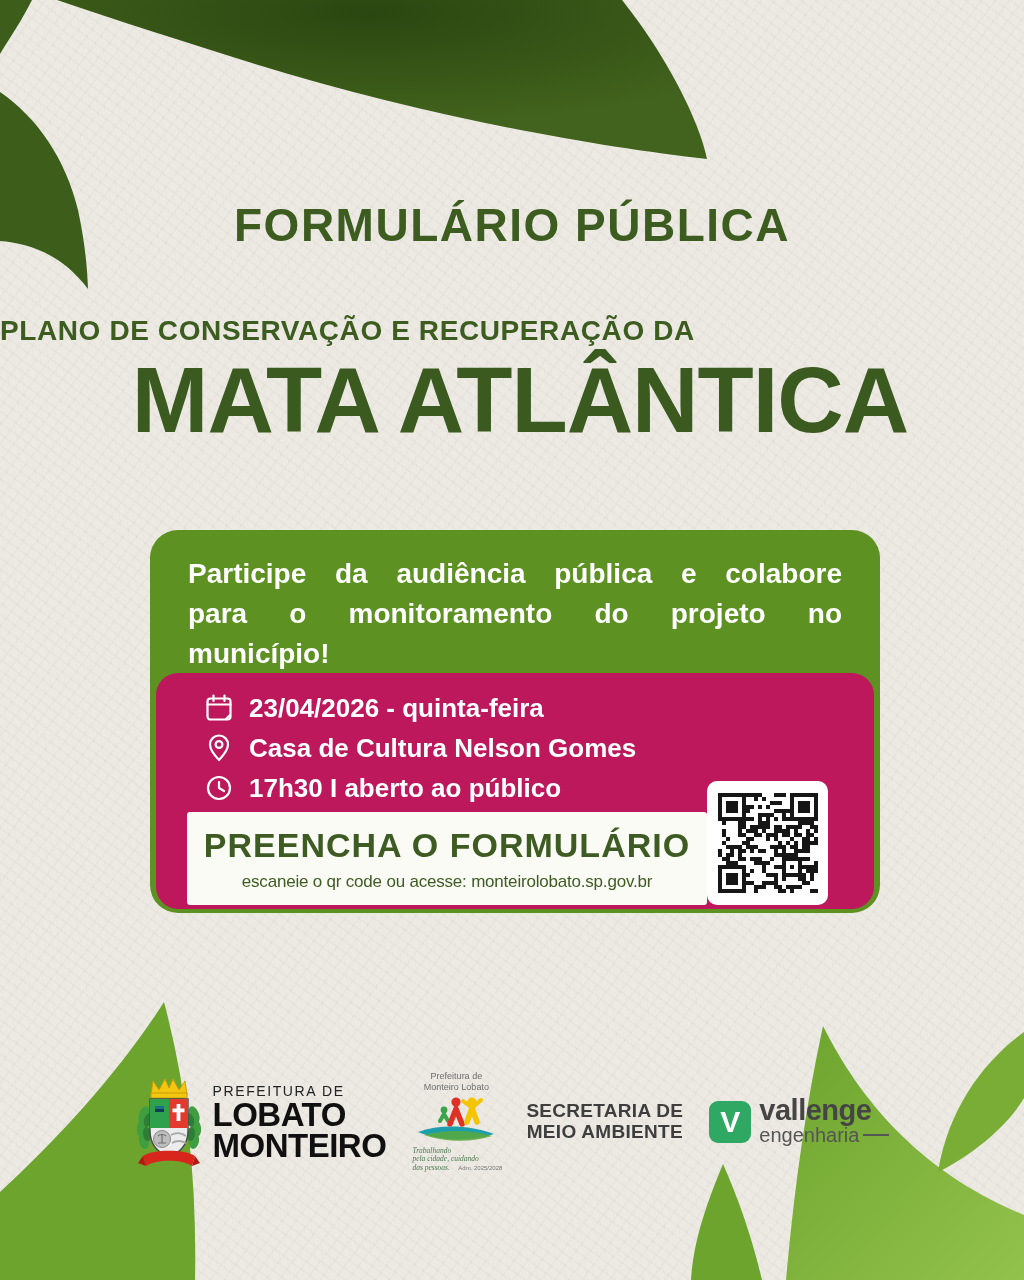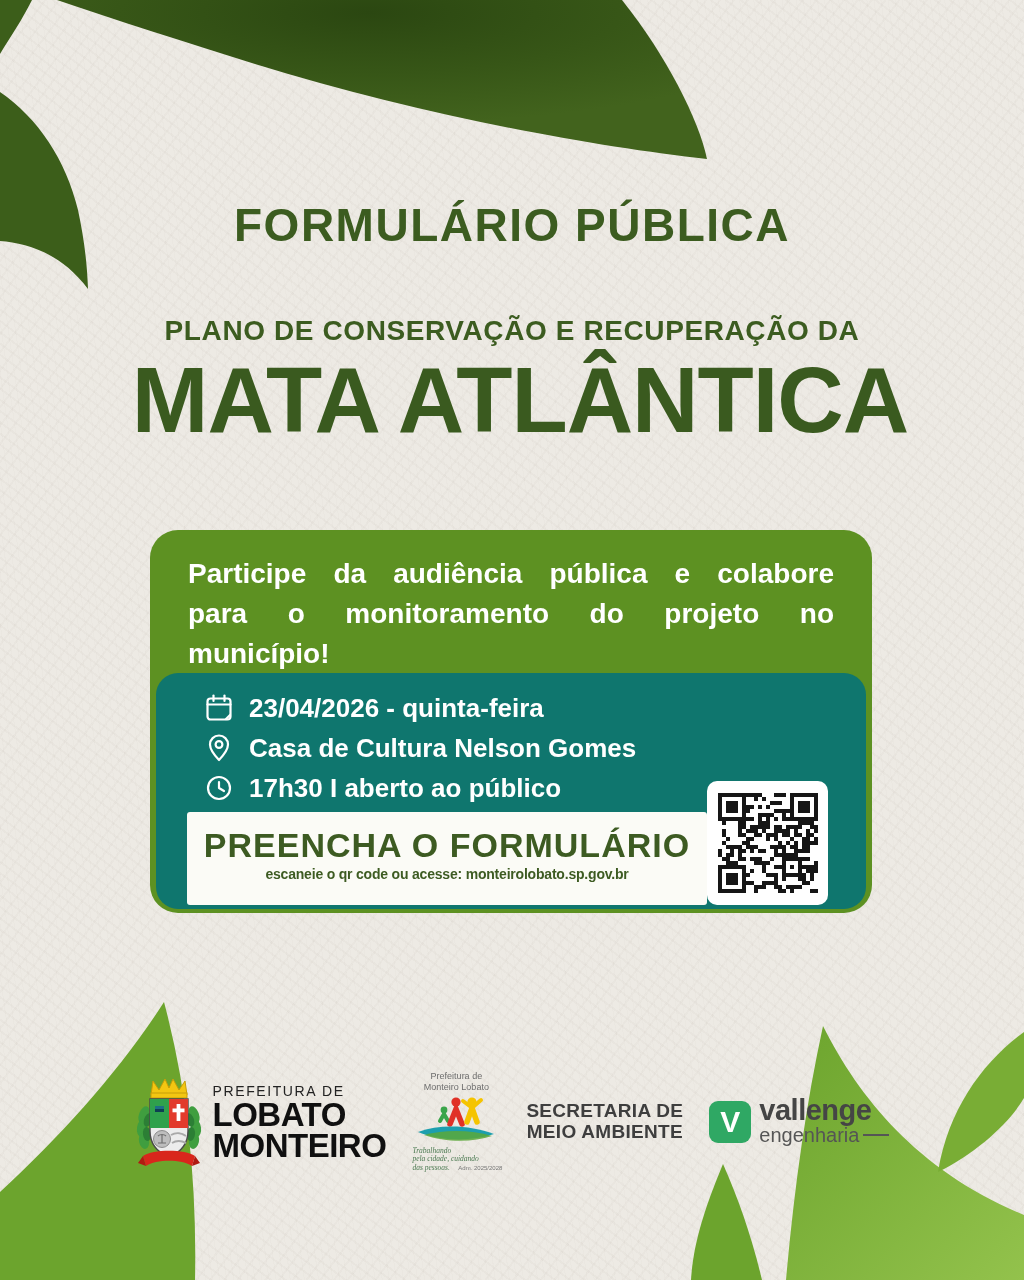--- a/index.html
+++ b/index.html
@@ -11,40 +11,40 @@
       repeating-linear-gradient(37deg, rgba(164,152,140,.06) 0 2px, transparent 2px 9px),
       repeating-linear-gradient(-53deg, rgba(164,152,140,.05) 0 2px, transparent 2px 11px),
       repeating-linear-gradient(82deg, rgba(196,188,178,.06) 0 1px, transparent 1px 7px);
   }
   .abs{position:absolute;}
   svg{display:block;}
 
   
   .title{left:0;right:0;top:198px;text-align:center;
     font-size:46px;font-weight:700;letter-spacing:1.5px;color:#3c5c20;}
-  .subtitle{left:0;right:0;top:315px;text-align:center;
+  .subtitle{left:0;right:0;top:315px;text-align:left;
     font-size:28px;font-weight:700;letter-spacing:.6px;color:#3c5c20;}
   .main-title{left:16px;right:0;top:352px;text-align:center;
     font-size:92px;font-weight:700;letter-spacing:-1px;color:#3a5a1f;line-height:1.05;}
 
   
-  .card{left:150px;top:530px;width:722px;height:383px;background:#5d9122;border-radius:28px;}
+  .card{left:150px;top:530px;width:722px;height:383px;background:#5d9122;border-radius:28px;padding-left:8px;}
   .card-intro{position:absolute;left:38px;right:38px;top:24px;color:#ffffff;
     font-size:28px;font-weight:700;line-height:1.42;}
   .card-intro .jline{text-align:justify;text-align-last:justify;}
   .card-dark{position:absolute;left:6px;right:6px;top:143px;bottom:4px;
-    background:#0f766e;border-radius:22px;}
+    background:#be185d;border-radius:22px;}
   .rows{position:absolute;left:48px;top:15px;right:20px;}
   .row{display:flex;align-items:center;gap:15px;height:40px;color:#ffffff;
     font-size:26px;font-weight:700;}
   .row svg{flex:0 0 auto;}
   .form-box{position:absolute;left:31px;top:139px;width:520px;height:93px;
     background:#fbfbf6;border-radius:3px;text-align:center;}
   .form-title{margin-top:14px;font-size:34px;font-weight:700;letter-spacing:1px;color:#3d5b22;}
-  .form-sub{margin-top:1px;font-size:14px;font-weight:700;letter-spacing:-.2px;color:#3d5b22;}
+  .form-sub{margin-top:7px;font-size:17px;font-weight:400;letter-spacing:-.2px;color:#3d5b22;}
   .qr-box{position:absolute;left:551px;top:108px;width:121px;height:124px;
     background:#ffffff;border-radius:10px;display:flex;align-items:center;justify-content:center;}
 
   
   .footer{left:0;right:0;top:1062px;height:120px;display:flex;align-items:center;
     justify-content:center;gap:26px;}
   .cityhall{display:flex;align-items:center;gap:10px;}
   .cityhall-text .eyebrow{font-size:14px;letter-spacing:1.6px;color:#222;font-weight:400;}
   .cityhall-text .big{font-size:33px;font-weight:700;color:#101010;line-height:.95;letter-spacing:-.5px;}
   .citylogo{width:88px;text-align:center;position:relative;}

